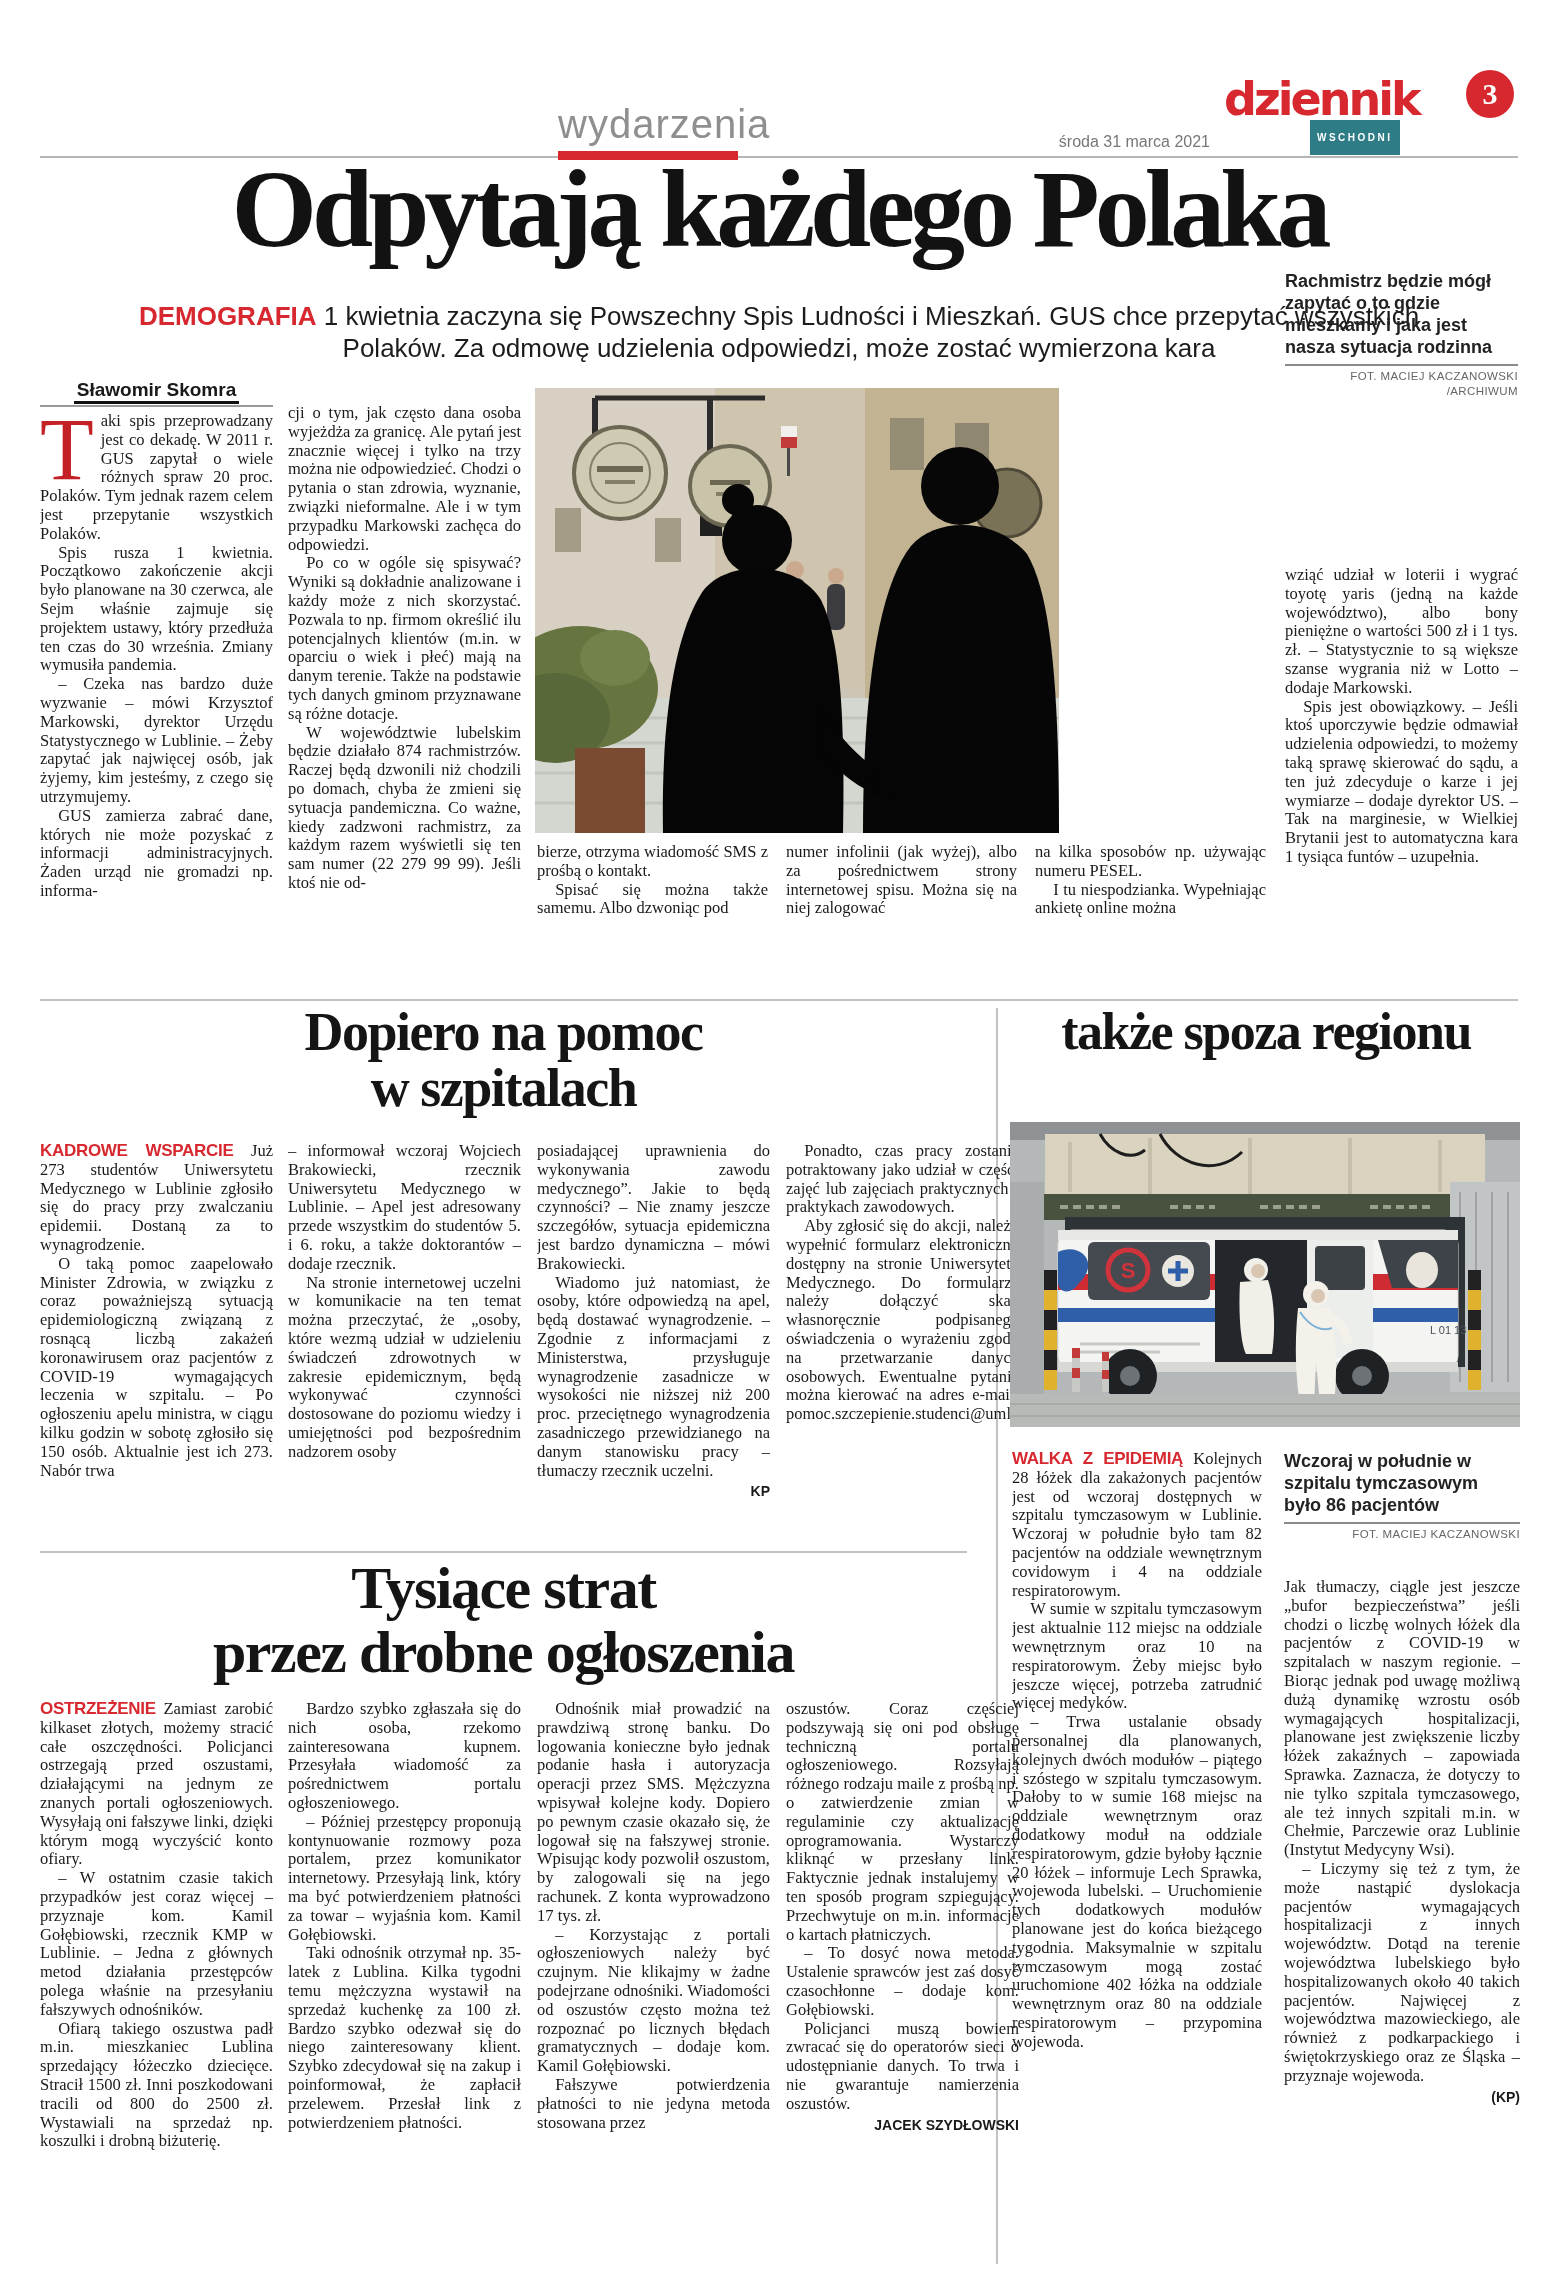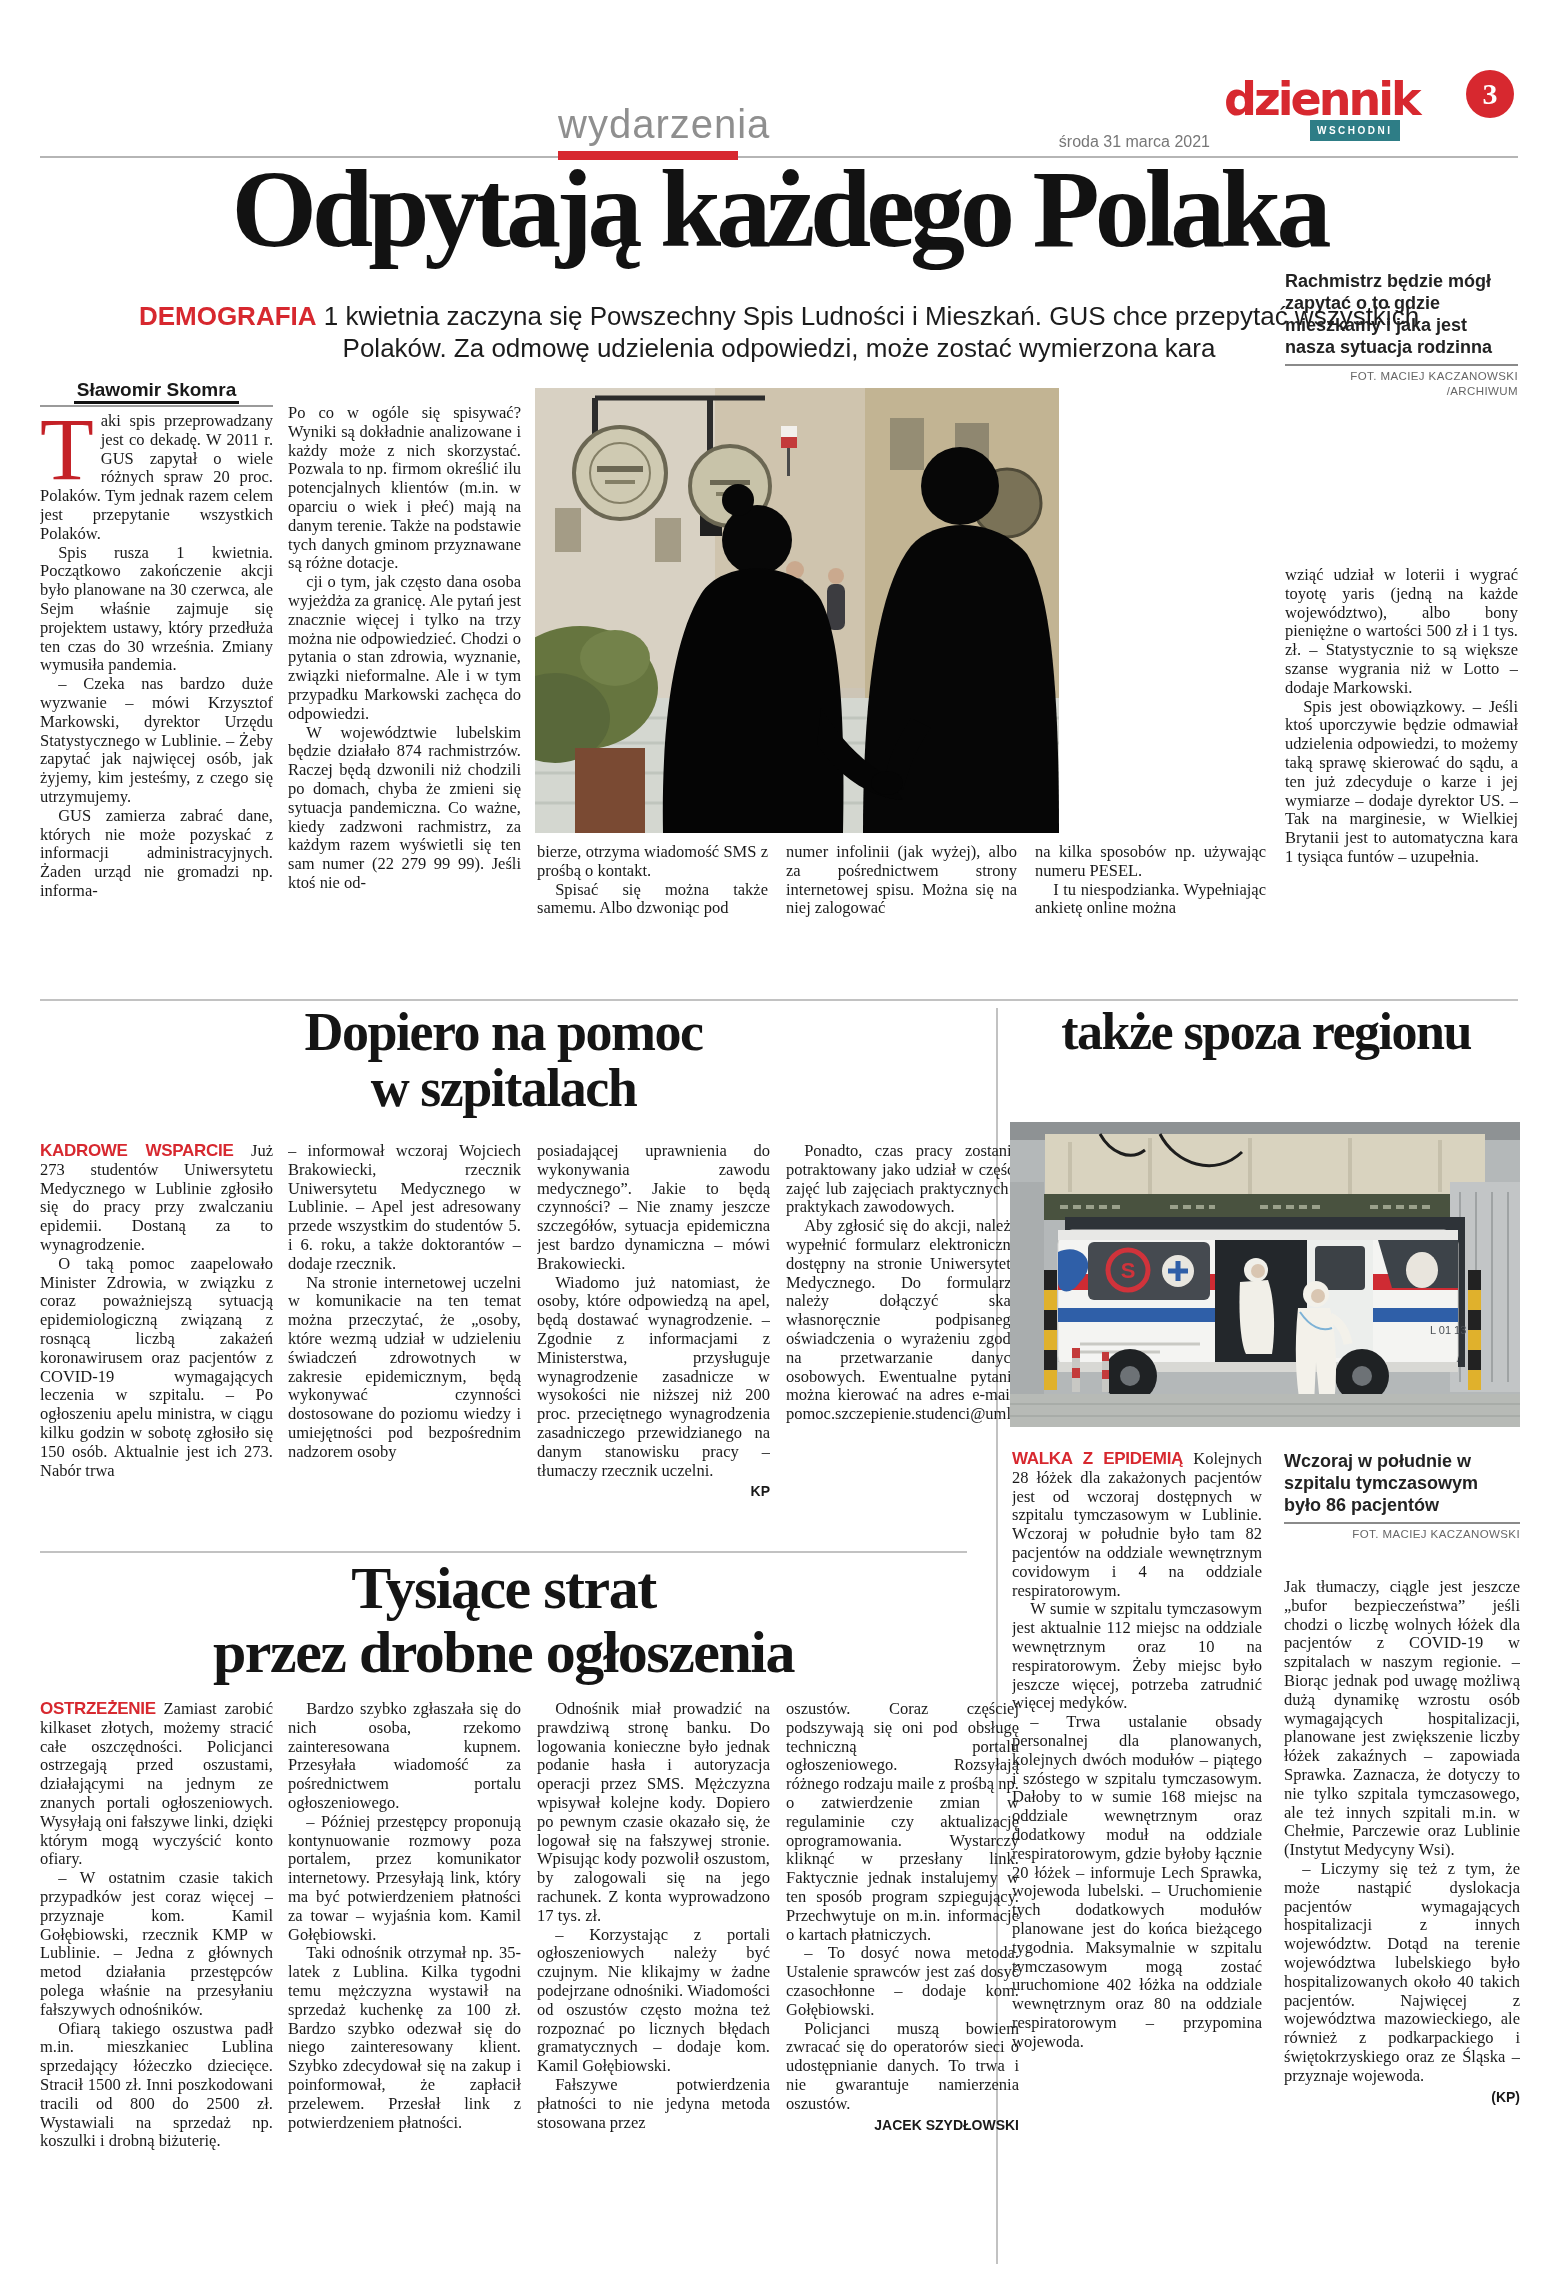--- a/index.html
+++ b/index.html
@@ -7,21 +7,21 @@
         font-family:"Liberation Serif",serif;color:#191919;overflow:hidden;}
   .abs{position:absolute;}
 
   
   .section-label{font-family:"Liberation Sans",sans-serif;color:#8f8f8f;font-size:40px;letter-spacing:1px;}
   .topline{background:#b5b5b5;height:2px;}
   .redbar{background:#d7282f;height:9px;}
   .date{font-family:"Liberation Sans",sans-serif;color:#777;font-size:16px;text-align:right;}
   .logo{font-family:"DejaVu Sans",sans-serif;font-weight:bold;color:#d7282f;font-size:46px;letter-spacing:-3px;}
   .logo-sub{font-family:"Liberation Sans",sans-serif;background:#2e7d86;color:#fff;font-size:10px;
-            letter-spacing:2.5px;padding:5px 7px;font-weight:bold;}
+            letter-spacing:2.5px;padding:12px 7px;font-weight:bold;}
   .pagecircle{width:48px;height:48px;border-radius:50%;background:#d7282f;color:#fff;
               font-size:30px;display:flex;align-items:center;justify-content:center;font-weight:bold;}
 
   
   .h-main{font-size:110px;line-height:106px;font-weight:700;letter-spacing:-5px;text-align:center;color:#121212;}
   .h-sub{font-weight:700;text-align:center;color:#151515;letter-spacing:-1.5px;}
   .standfirst{font-family:"Liberation Sans",sans-serif;font-size:26px;line-height:32px;text-align:center;color:#1c1c1c;}
   .kick{font-family:"Liberation Sans",sans-serif;font-weight:bold;color:#d7282f;}
   .standfirst .kick{font-size:26px;}
 
@@ -74,22 +74,22 @@
     <p class="lead"><span class="dropcap">T</span><span>aki spis przeprowadzany jest co dekadę. W 2011 r. GUS zapytał o wiele różnych spraw 20 proc. Polaków. Tym jednak razem celem jest przepytanie wszystkich Polaków.</span></p>
     <div class="plist">
         <p>Spis rusza 1 kwietnia. Początkowo zakończenie akcji było planowane na 30 czerwca, ale Sejm właśnie zajmuje się projektem ustawy, który przedłuża ten czas do 30 września. Zmiany wymusiła pandemia.</p>
         <p>– Czeka nas bardzo duże wyzwanie – mówi Krzysztof Markowski, dyrektor Urzędu Statystycznego w Lublinie. – Żeby zapytać jak najwięcej osób, jak żyjemy, kim jesteśmy, z czego się utrzymujemy.</p>
         <p>GUS zamierza zabrać dane, których nie może pozyskać z informacji administracyjnych. Żaden urząd nie gromadzi np. informa-</p>
       </div>
   </div>
 
   <div class="abs body-col cont" style="left:288px;top:404px;width:233px;height:586px;">
     <div class="plist">
+        <p>cji o tym, jak często dana osoba wyjeżdża za granicę. Ale pytań jest znacznie więcej i tylko na trzy można nie odpowiedzieć. Chodzi o pytania o stan zdrowia, wyznanie, związki nieformalne. Ale i w tym przypadku Markowski zachęca do odpowiedzi.</p>
         <p>Po co w ogóle się spisywać? Wyniki są dokładnie analizowane i każdy może z nich skorzystać. Pozwala to np. firmom określić ilu potencjalnych klientów (m.in. w oparciu o wiek i płeć) mają na danym terenie. Także na podstawie tych danych gminom przyznawane są różne dotacje.</p>
-        <p>cji o tym, jak często dana osoba wyjeżdża za granicę. Ale pytań jest znacznie więcej i tylko na trzy można nie odpowiedzieć. Chodzi o pytania o stan zdrowia, wyznanie, związki nieformalne. Ale i w tym przypadku Markowski zachęca do odpowiedzi.</p>
         <p>W województwie lubelskim będzie działało 874 rachmistrzów. Raczej będą dzwonili niż chodzili po domach, chyba że zmieni się sytuacja pandemiczna. Co ważne, kiedy zadzwoni rachmistrz, za każdym razem wyświetli się ten sam numer (22 279 99 99). Jeśli ktoś nie od-</p>
       </div>
   </div>
 
   <div class="abs photo" style="left:535px;top:388px;width:524px;height:445px;">
     <svg width="524" height="445" viewBox="0 0 524 445" xmlns="http://www.w3.org/2000/svg">
       <rect width="524" height="445" fill="#cdc5b6"></rect>
       <rect x="0" y="0" width="180" height="310" fill="#d8d1c3"></rect>
       <rect x="180" y="0" width="150" height="300" fill="#cfc4ae"></rect>
       <rect x="330" y="0" width="194" height="320" fill="#c2b493"></rect>

